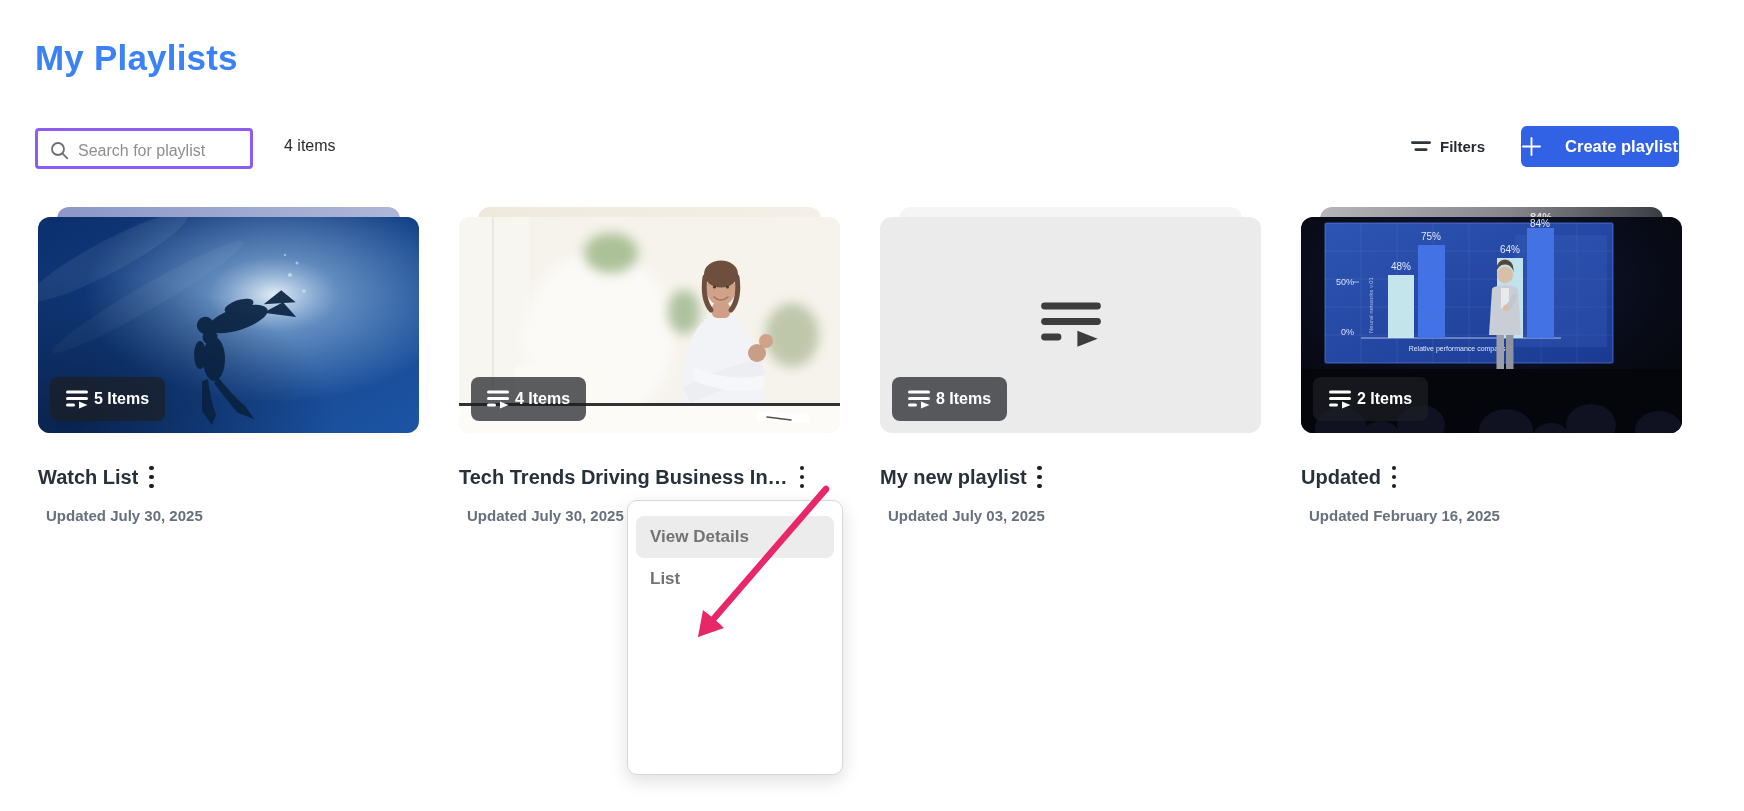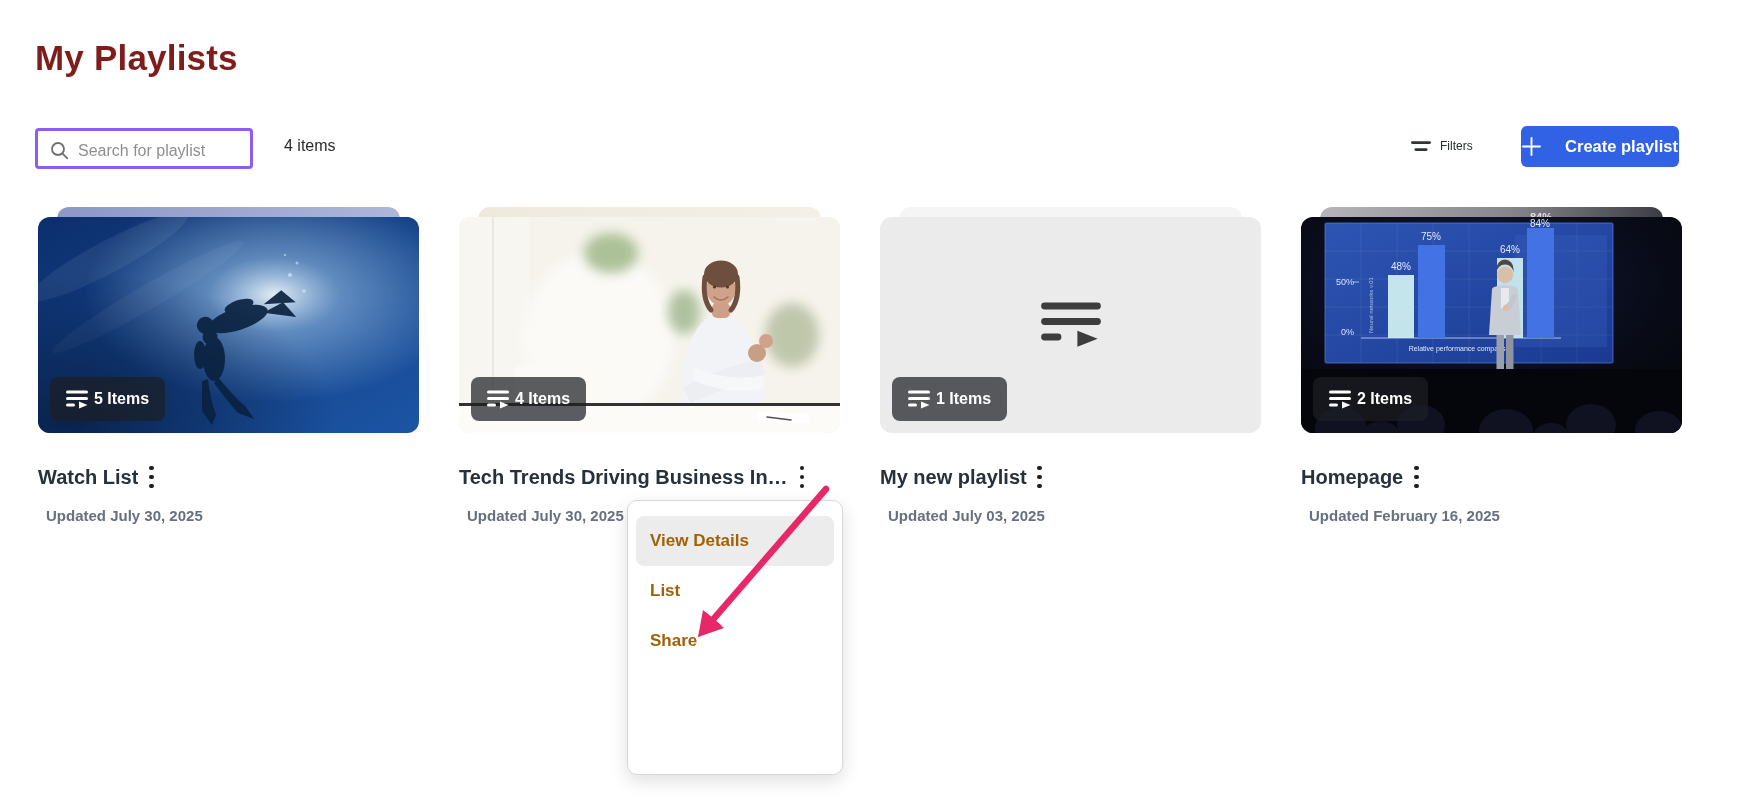--- a/index.html
+++ b/index.html
@@ -3,40 +3,40 @@
 <meta charset="utf-8">
 <style>
   * { margin:0; padding:0; box-sizing:border-box; }
   html,body { background:#ffffff; }
   body {
     width:1744px; height:811px; position:relative; overflow:hidden;
     font-family:"Liberation Sans", sans-serif; color:#252a31;
   }
   .page-title {
     position:absolute; left:35px; top:38px;
-    font-size:35px; font-weight:700; color:#7f1d1d; letter-spacing:.2px;
+    font-size:35px; font-weight:700; color:#3b82f6; letter-spacing:.2px;
   }
   
   .search-box {
     position:absolute; left:35px; top:128px; width:218px; height:41px;
     border:3px solid #8b5cf6; border-radius:4px; background:#fff;
     display:flex; align-items:center; padding:4px 10px 0 12px; gap:9px;
   }
   .search-box svg { flex:0 0 auto; }
   .search-box input {
     border:none; outline:none; width:100%; font-size:16px;
     font-family:"Liberation Sans", sans-serif; color:#333; background:transparent;
   }
   .search-box input::placeholder { color:#8f8f8f; }
   .items-count { position:absolute; left:284px; top:137px; font-size:16px; color:#2b2b2b; }
   .filters-btn {
     position:absolute; left:1411px; top:130px; height:32px;
     display:flex; align-items:center; gap:9px; cursor:pointer;
   }
-  .filters-btn .label { font-size:12px; font-weight:400; color:#272b31; }
+  .filters-btn .label { font-size:15px; font-weight:700; color:#272b31; }
   .create-btn {
     position:absolute; left:1521px; top:126px; width:158px; height:41px;
     background:#3162e6; border:none; border-radius:6px; cursor:pointer;
     display:flex; align-items:center; justify-content:center; gap:24px;
     color:#fff; font-size:16.5px; font-weight:700; font-family:"Liberation Sans", sans-serif;
   }
   
   .card { position:absolute; top:207px; width:381px; }
   .card .stack-peek {
     position:absolute; top:0; left:19px; right:19px; height:22px;
@@ -79,22 +79,22 @@
   .card-updated {
     position:absolute; top:300px; left:8px; font-size:15px; font-weight:700; color:#67707e;
   }
   
   .context-menu {
     position:absolute; left:627px; top:500px; width:216px; height:275px;
     background:#fff; border:1px solid #d8d8d8; border-radius:10px;
     box-shadow:0 6px 18px rgba(0,0,0,.13); z-index:40; padding-top:15px;
   }
   .menu-item {
-    height:50px; display:flex; align-items:center; padding-left:22px;
-    font-size:17px; font-weight:700; color:#a16207; cursor:pointer;
+    height:42px; display:flex; align-items:center; padding-left:22px;
+    font-size:17px; font-weight:700; color:#737373; cursor:pointer;
   }
   .menu-item.highlighted {
     margin:0 8px; padding-left:14px; background:#ececec; border-radius:8px;
   }
   
   .annotation-layer {
     position:absolute; left:0; top:0; width:1744px; height:811px;
     pointer-events:none; z-index:60;
   }
 </style>
@@ -262,21 +262,21 @@
       <rect x="2" y="32" width="19" height="6.5" rx="3.2" fill="#3d3d3d"></rect>
       <polygon points="36,29.5 55,37 36,44.5" fill="#3d3d3d"></polygon>
     </svg>
     <div class="count-badge">
       <svg width="24" height="20" viewBox="0 0 24 20">
         <rect x="0" y="1.5" width="22" height="3" rx="1.5" fill="#fff"></rect>
         <rect x="0" y="8" width="22" height="3" rx="1.5" fill="#fff"></rect>
         <rect x="0" y="14.5" width="9" height="3" rx="1.5" fill="#fff"></rect>
         <polygon points="13,12.5 21.5,16 13,19.5" fill="#fff"></polygon>
       </svg>
-      <span>1 Items</span>
+      <span>8 Items</span>
     </div>
   </div>
   <div class="card-title-row">
     <span class="card-title">My new playlist</span>
     <button class="kebab">
         <i></i>
         <i></i>
         <i></i>
       </button>
   </div>
@@ -358,33 +358,32 @@
       <svg width="24" height="20" viewBox="0 0 24 20">
         <rect x="0" y="1.5" width="22" height="3" rx="1.5" fill="#fff"></rect>
         <rect x="0" y="8" width="22" height="3" rx="1.5" fill="#fff"></rect>
         <rect x="0" y="14.5" width="9" height="3" rx="1.5" fill="#fff"></rect>
         <polygon points="13,12.5 21.5,16 13,19.5" fill="#fff"></polygon>
       </svg>
       <span>2 Items</span>
     </div>
   </div>
   <div class="card-title-row">
-    <span class="card-title">Homepage</span>
+    <span class="card-title">Updated</span>
     <button class="kebab">
         <i></i>
         <i></i>
         <i></i>
       </button>
   </div>
   <div class="card-updated">Updated February 16, 2025</div>
 </div>
 
 <div class="context-menu">
   <div class="menu-item highlighted">View Details</div>
   <div class="menu-item">List</div>
-  <div class="menu-item">Share</div>
 </div>
 
 <svg class="annotation-layer" viewBox="0 0 1744 811">
   <line x1="826" y1="489" x2="713.6" y2="618.8" stroke="#e82768" stroke-width="6.5" stroke-linecap="round"></line>
   <polygon points="698,637 705.6,612 721.6,625.6" fill="#e82768"></polygon>
   <polygon points="698,637 703,610 724,628" fill="#e82768"></polygon>
 </svg>
 
 </body></html>

